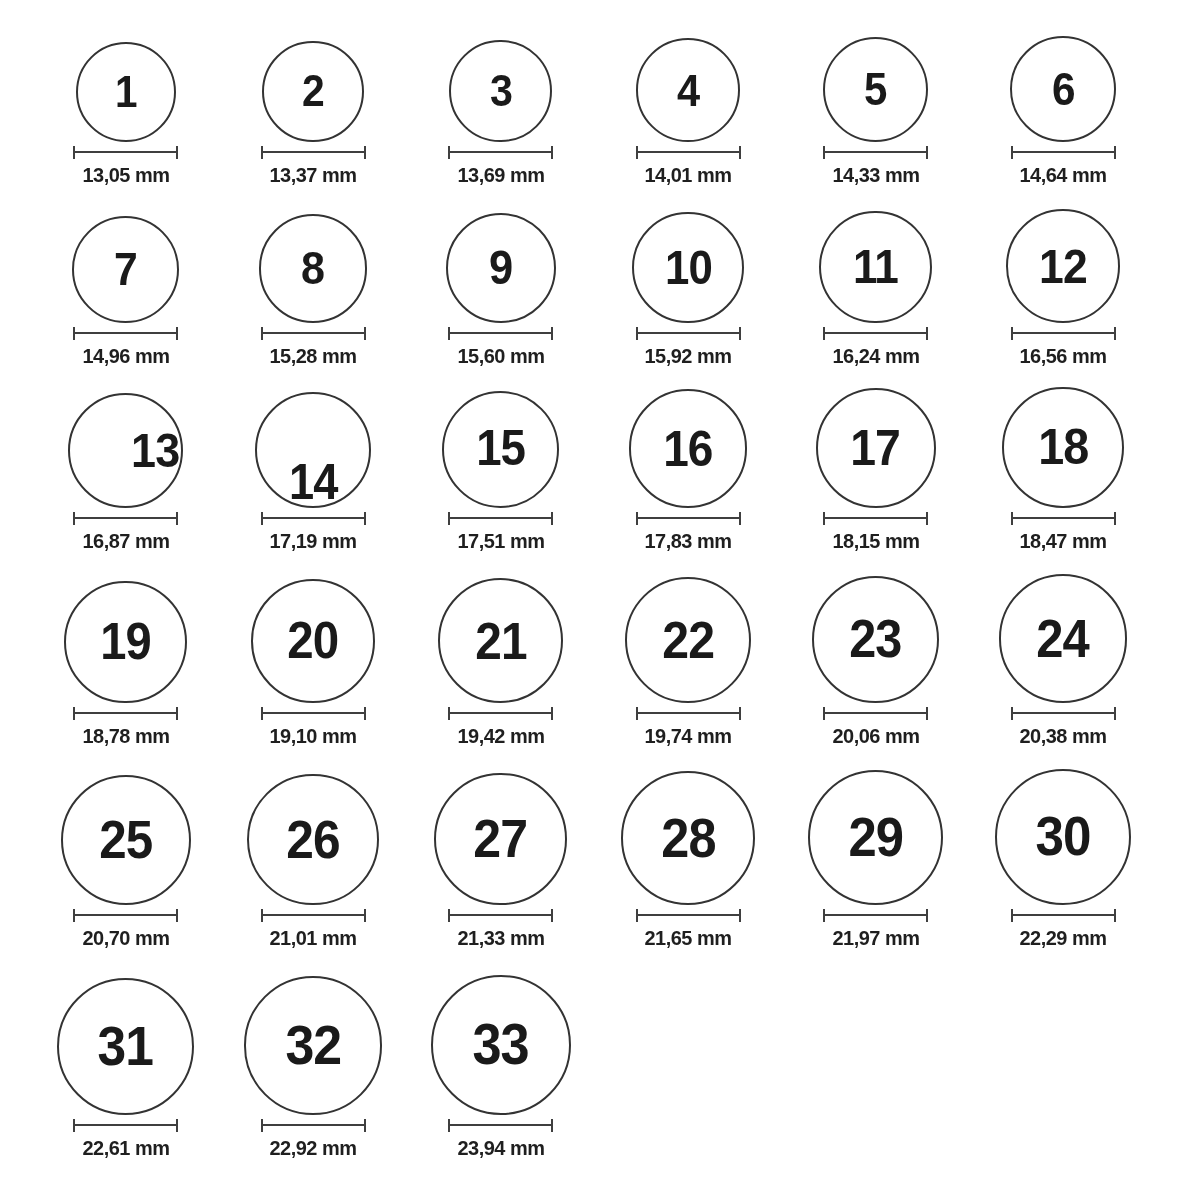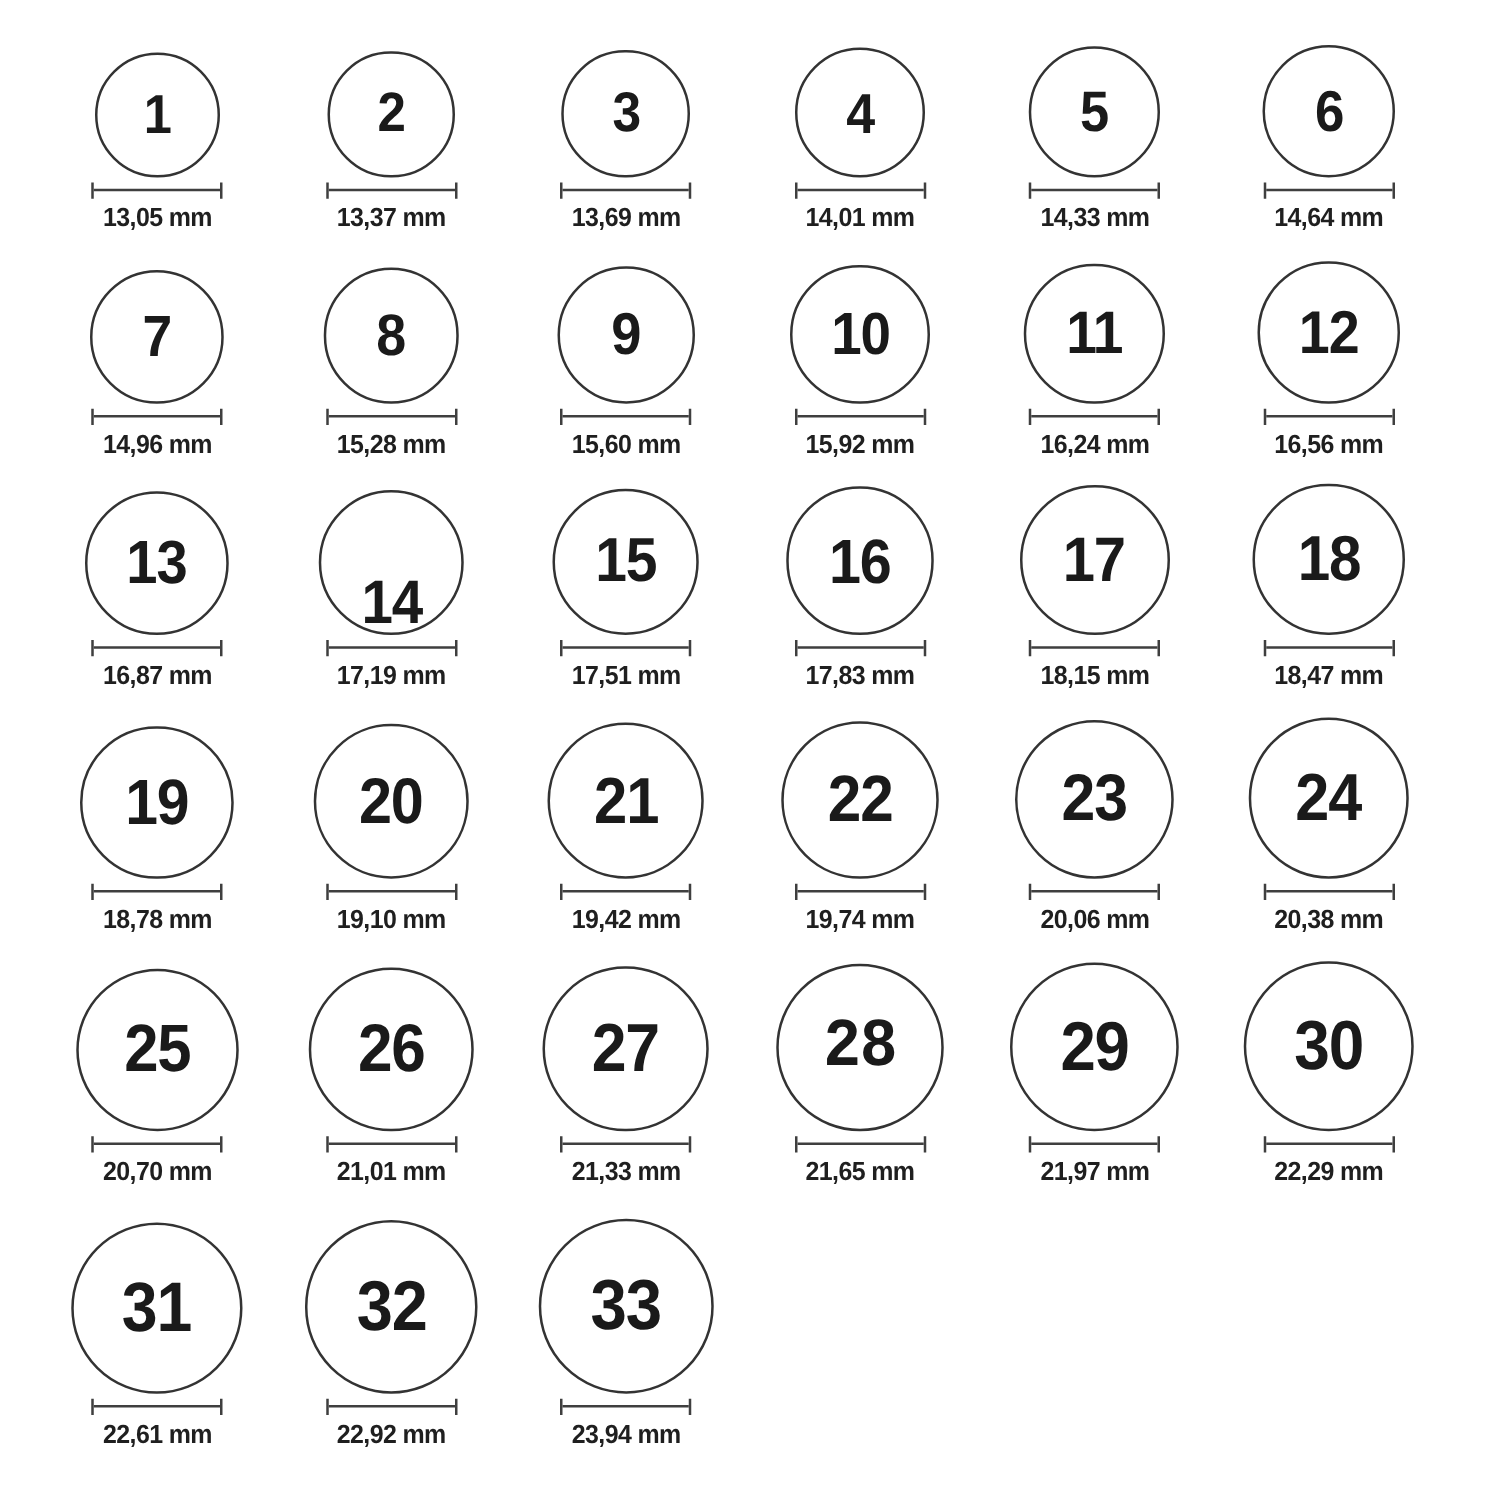--- a/index.html
+++ b/index.html
@@ -163,21 +163,21 @@
 
     <div class="cell" style="left: 1063px; top: 333px;">
       <div class="circle" style="width: 113.75px; height: 113.75px; left: -56.875px; top: -123.75px;">
         <span class="num" style="font-size: 48.4px;">12</span>
       </div>
       <div class="dim" style="width: 105px; left: -52.5px; top: -6.5px;"></div>
       <div class="label" style="left: -94px; top: 11px;">16,56 mm</div>
     </div>
 
     <div class="cell" style="left: 125.5px; top: 518px;">
-      <div class="circle" style="width: 115px; height: 115px; left: -57.5px; top: -125px;">
+      <div class="circle" style="width: 115px; height: 115px; left: -57.5px; top: -125px; justify-content: flex-end;">
         <span class="num" style="font-size: 48.8px;">13</span>
       </div>
       <div class="dim" style="width: 105px; left: -52.5px; top: -6.5px;"></div>
       <div class="label" style="left: -94px; top: 11px;">16,87 mm</div>
     </div>
 
     <div class="cell" style="left: 313px; top: 518px;">
       <div class="circle" style="width: 116.25px; height: 116.25px; left: -58.125px; top: -126.25px; align-items: flex-end;">
         <span class="num" style="font-size: 49.2px;">14</span>
       </div>
@@ -283,21 +283,21 @@
 
     <div class="cell" style="left: 500.5px; top: 915px;">
       <div class="circle" style="width: 132.5px; height: 132.5px; left: -66.25px; top: -142.5px;">
         <span class="num" style="font-size: 54.4px;">27</span>
       </div>
       <div class="dim" style="width: 105px; left: -52.5px; top: -6.5px;"></div>
       <div class="label" style="left: -94px; top: 11px;">21,33 mm</div>
     </div>
 
     <div class="cell" style="left: 688px; top: 915px;">
-      <div class="circle" style="width: 133.75px; height: 133.75px; left: -66.875px; top: -143.75px; font-family: Liberation Mono, monospace;">
+      <div class="circle" style="width: 133.75px; height: 133.75px; left: -66.875px; top: -143.75px;">
         <span class="num" style="font-size: 54.8px;">28</span>
       </div>
       <div class="dim" style="width: 105px; left: -52.5px; top: -6.5px;"></div>
       <div class="label" style="left: -94px; top: 11px;">21,65 mm</div>
     </div>
 
     <div class="cell" style="left: 875.5px; top: 915px;">
       <div class="circle" style="width: 135px; height: 135px; left: -67.5px; top: -145px;">
         <span class="num" style="font-size: 55.2px;">29</span>
       </div>

